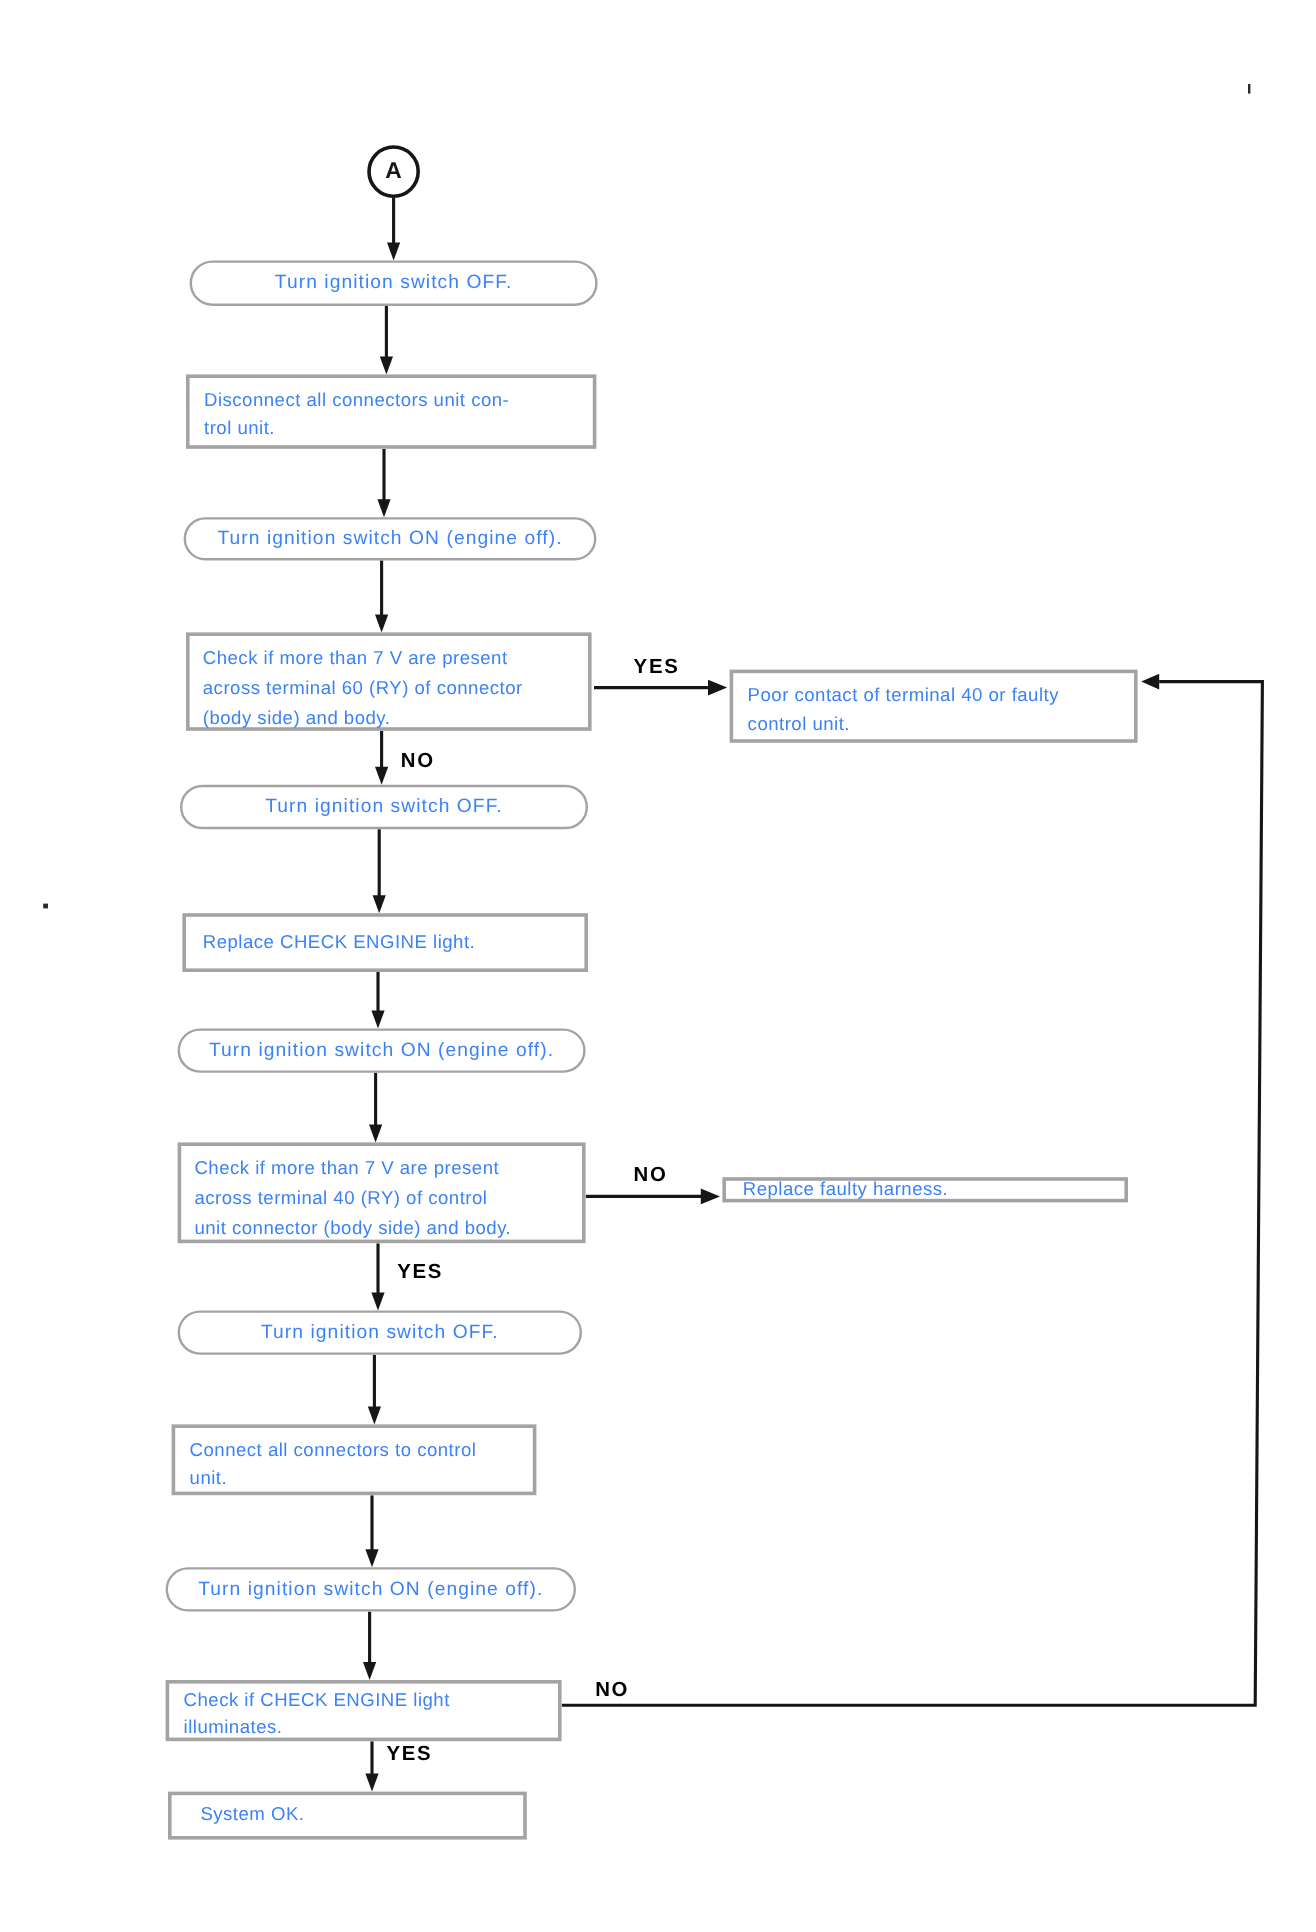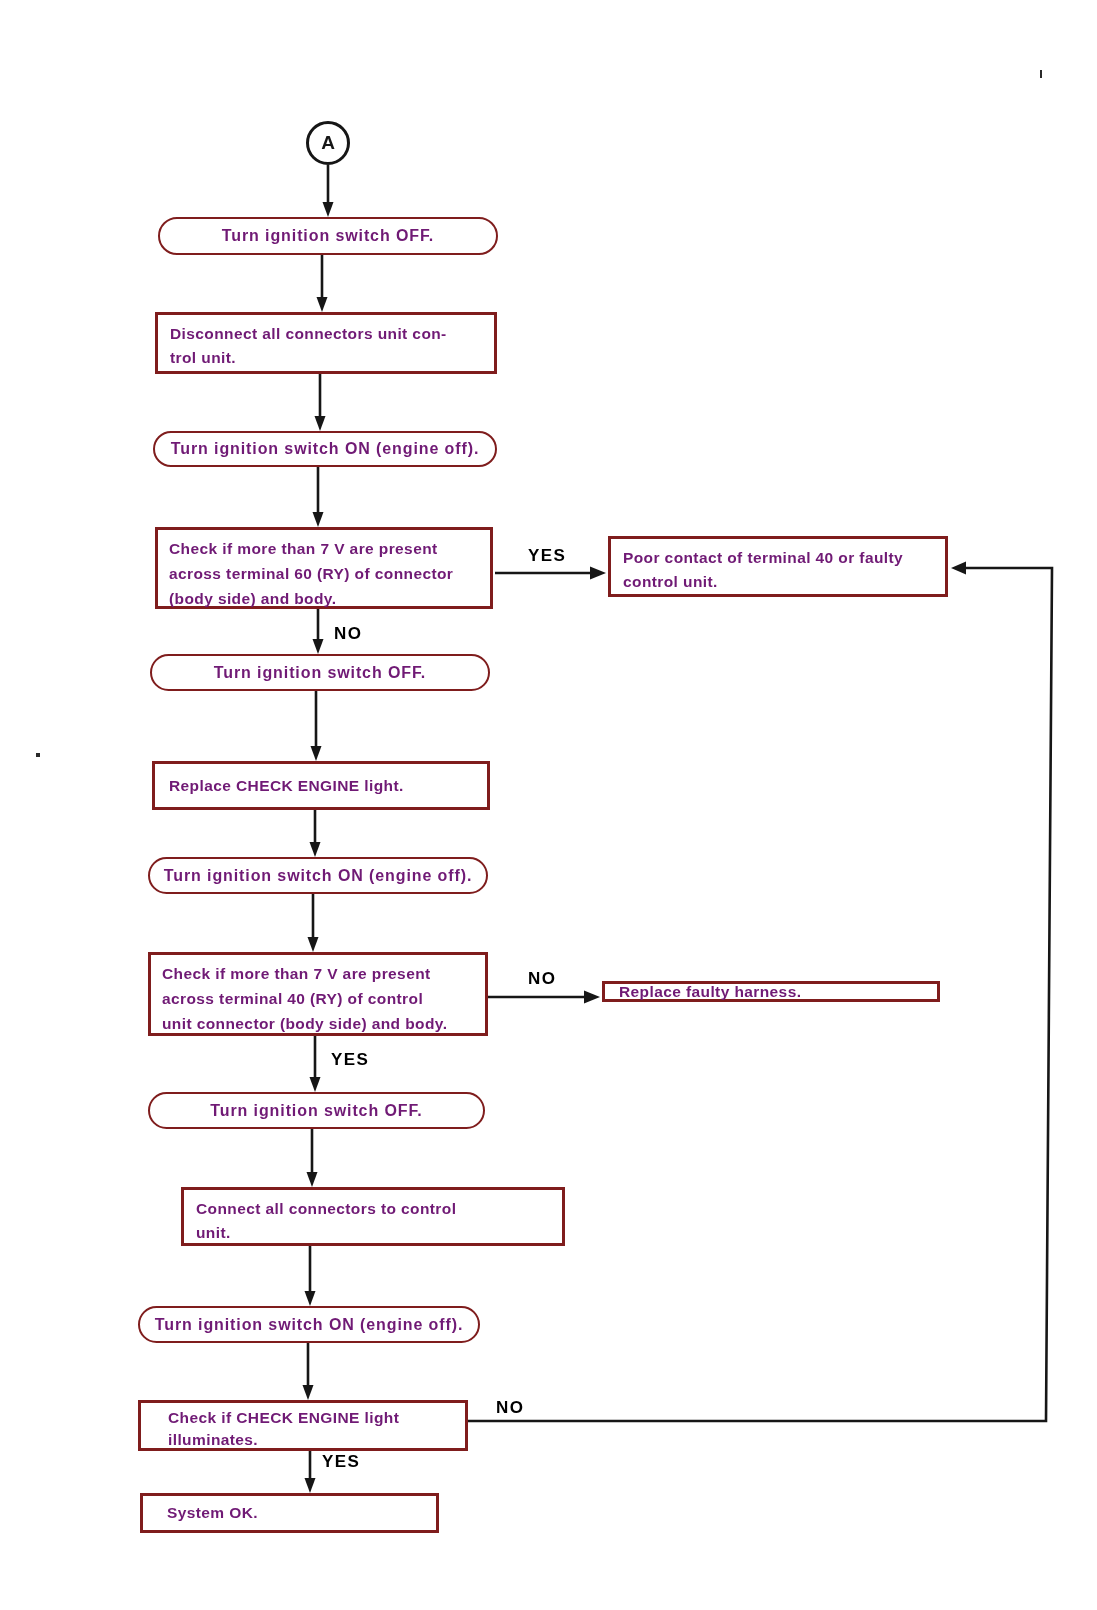--- a/index.html
+++ b/index.html
@@ -2,32 +2,32 @@
 <html><head>
 <meta charset="utf-8">
 <style>
   html, body { margin:0; padding:0; background:#ffffff; }
   #page {
     position:relative; width:1097px; height:1610px; background:#ffffff;
     font-family:"Liberation Sans", sans-serif; color:#161616; overflow:hidden;
   }
   #lines { position:absolute; left:0; top:0; width:1097px; height:1610px; }
   .node {
-    position:absolute; box-sizing:border-box; border:3px solid #7f1d1d;
-    background:#ffffff; color:#701a75; font-weight:bold; font-size:15.5px;
+    position:absolute; box-sizing:border-box; border:3px solid #a3a3a3;
+    background:#ffffff; color:#3b82f6; font-weight:normal; font-size:15.5px;
     letter-spacing:0.4px;
   }
   .stadium {
     border-radius:19px; display:flex; align-items:center; justify-content:center;
     font-size:16px; letter-spacing:0.9px; border-width:2.6px;
   }
   .rect-left { display:flex; align-items:center; padding:0 14px; }
   .multi { padding:7px 12px 0 12px; line-height:24px; }
   .multi3 { padding:6px 11px 16px 11px; line-height:25px; }
-  .tight { padding:4px 12px 0 27px; line-height:22px; }
+  .tight { padding:4px 12px 0 12px; line-height:22px; }
   .branch {
     position:absolute; font-weight:bold; font-size:17px; letter-spacing:1.4px;
     color:#000000;
   }
   .speck { position:absolute; background:#2a2a2a; }
   .circle {
     position:absolute; box-sizing:border-box; width:44px; height:44px;
     border:3px solid #161616; border-radius:50%; background:#fff;
     display:flex; align-items:center; justify-content:center;
     font-weight:bold; font-size:19px; color:#161616;
@@ -93,21 +93,21 @@
   <div class="node stadium" style="left:153px; top:431px; width:344px; height:36px;">
     <span>Turn ignition switch ON (engine off).</span>
   </div>
 
   <div class="node multi3" style="left:155px; top:527px; width:338px; height:82px;">
     <div>Check if more than 7 V are present</div>
     <div>across terminal 60 (RY) of connector</div>
     <div>(body side) and body.</div>
   </div>
 
-  <div class="node multi" style="left:608px; top:536px; width:340px; height:61px;">
+  <div class="node multi" style="left:608px; top:558px; width:340px; height:61px;">
     <div>Poor contact of terminal 40 or faulty</div>
     <div>control unit.</div>
   </div>
 
   <div class="node stadium" style="left:150px; top:654px; width:340px; height:37px;">
     <span>Turn ignition switch OFF.</span>
   </div>
 
   <div class="node rect-left" style="left:152px; top:761px; width:338px; height:49px;">
     <span>Replace CHECK ENGINE light.</span>
@@ -124,21 +124,21 @@
   </div>
 
   <div class="node rect-left" style="left:602px; top:981px; width:338px; height:21px;">
     <span>Replace faulty harness.</span>
   </div>
 
   <div class="node stadium" style="left:148px; top:1092px; width:337px; height:37px;">
     <span>Turn ignition switch OFF.</span>
   </div>
 
-  <div class="node multi" style="left:143px; top:1187px; width:384px; height:59px;margin-left:38px;">
+  <div class="node multi" style="left:143px; top:1187px; width:304px; height:59px;">
     <div>Connect all connectors to control</div>
     <div>unit.</div>
   </div>
 
   <div class="node stadium" style="left:138px; top:1306px; width:342px; height:37px;">
     <span>Turn ignition switch ON (engine off).</span>
   </div>
 
   <div class="node tight" style="left:138px; top:1400px; width:330px; height:51px;">
     <div>Check if CHECK ENGINE light</div>

